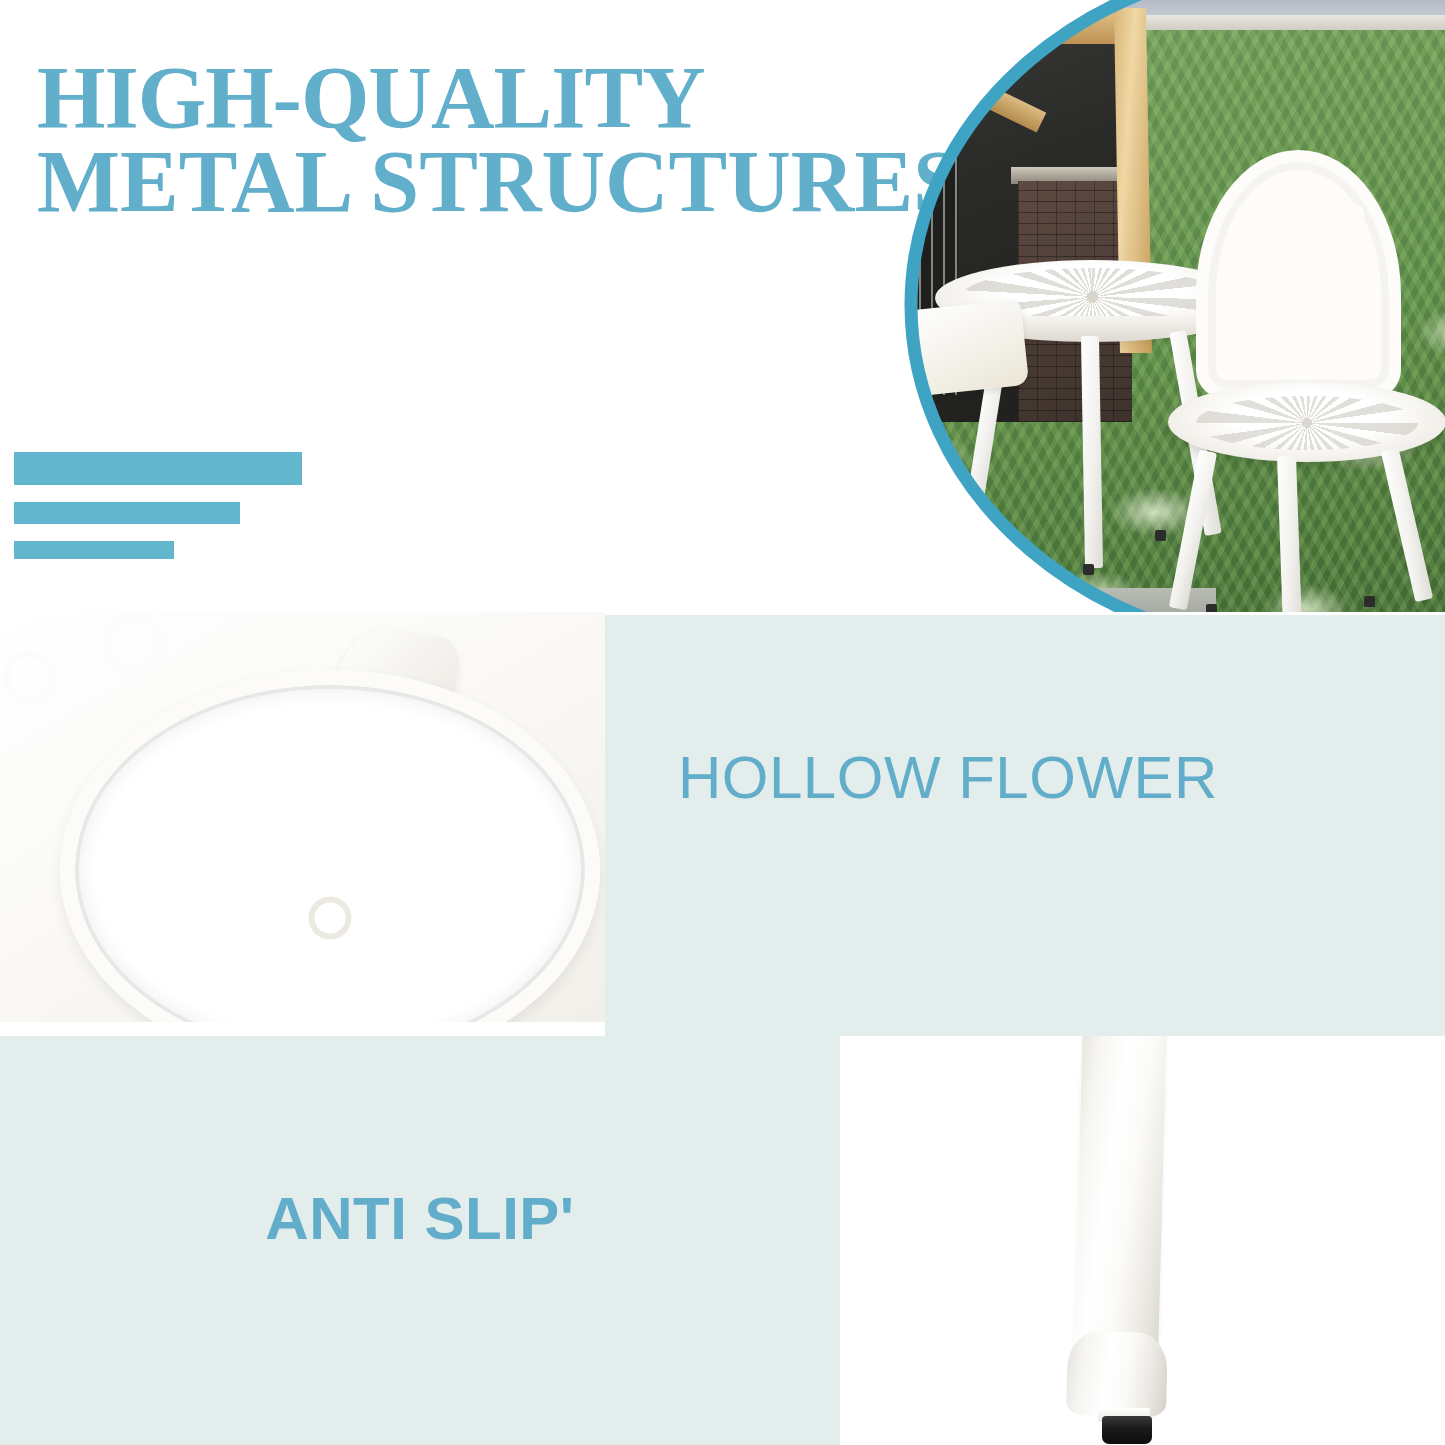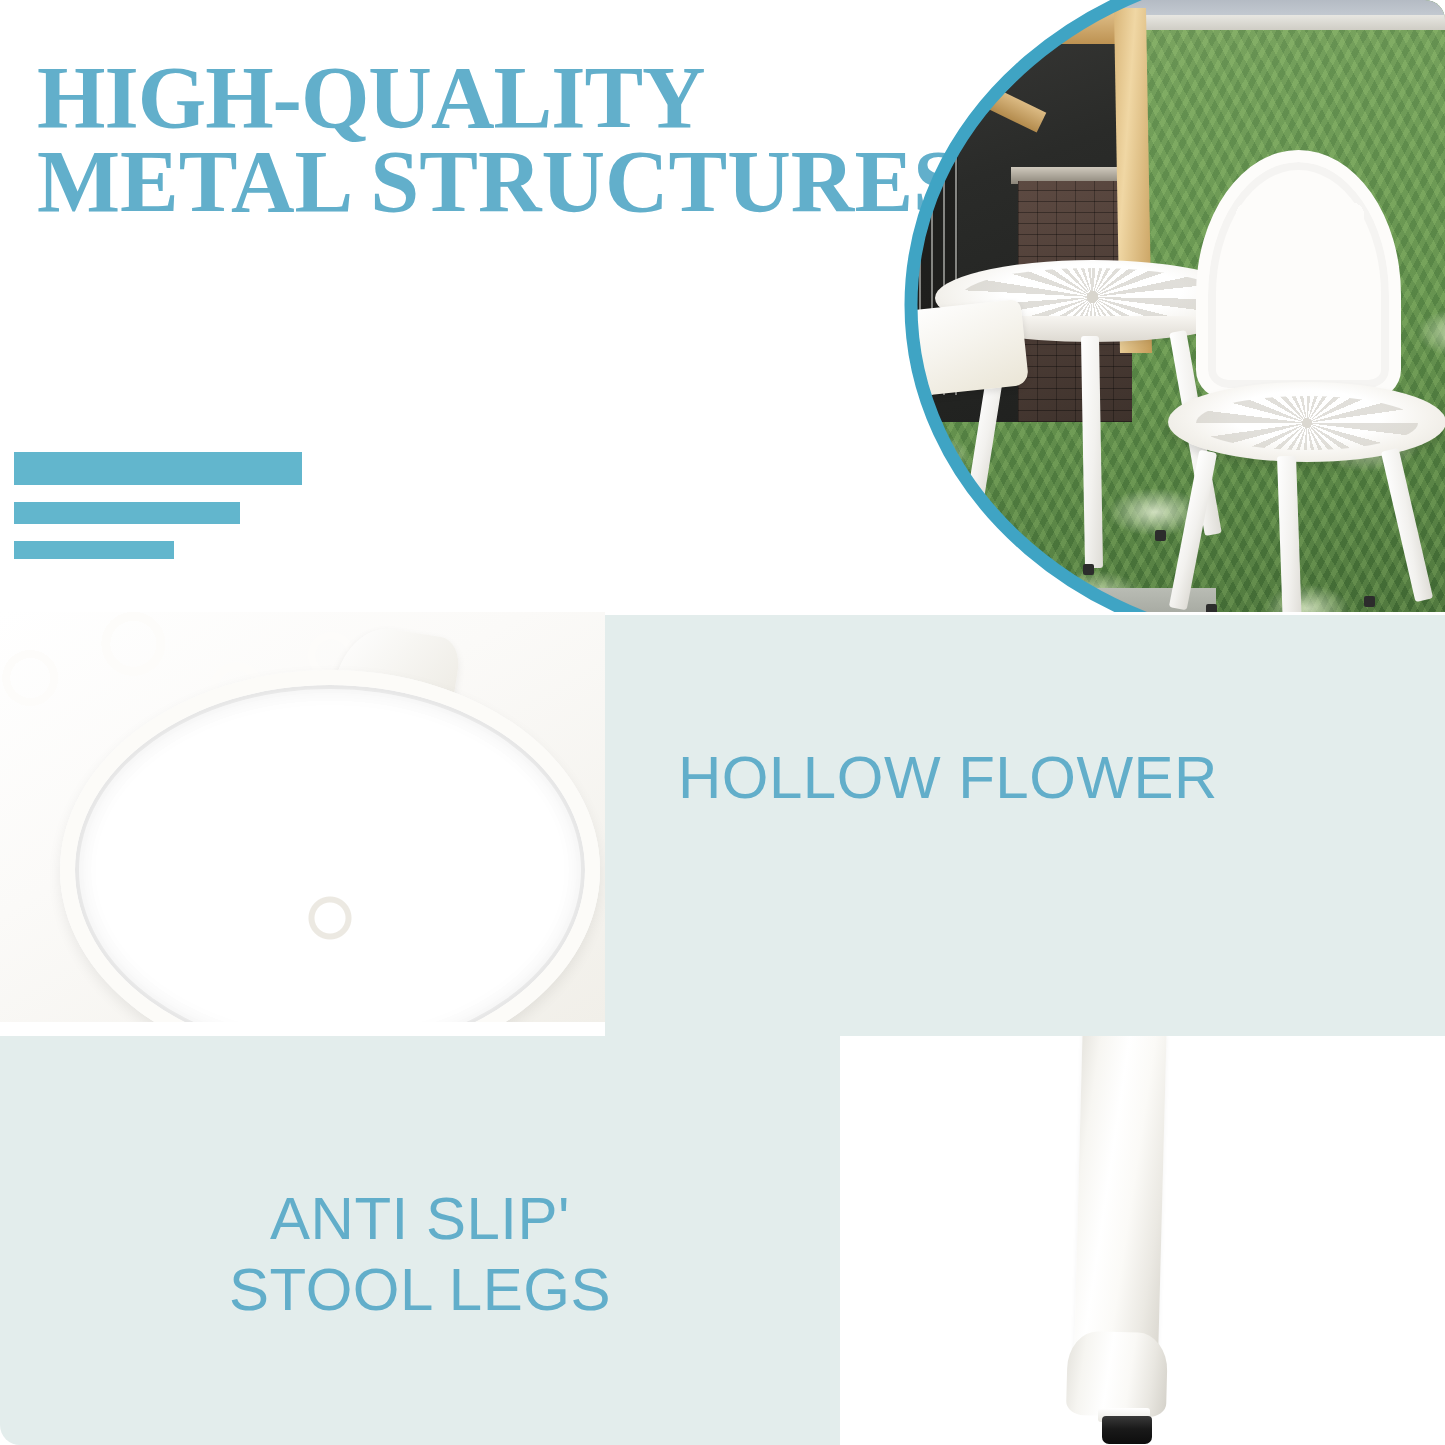--- a/index.html
+++ b/index.html
@@ -1,19 +1,19 @@
 <!DOCTYPE html>
 <html><head>
 <meta charset="utf-8">
 <style>
   * { margin:0; padding:0; box-sizing:border-box; }
   html,body { width:1445px; height:1445px; background:#ffffff; overflow:hidden; }
   body { font-family:"Liberation Sans", sans-serif; }
 
-  #page { position:relative; width:1445px; height:1445px; background:#ffffff; overflow:hidden;border-radius:20px; }
+  #page { position:relative; width:1445px; height:1445px; background:#ffffff; overflow:hidden; }
 
   
   #section-top { position:absolute; left:0; top:0; width:1445px; height:612px; background:#ffffff; overflow:hidden; }
 
   #headline {
     position:absolute; left:37px; top:56px; width:800px;
     font-family:"Liberation Serif", serif;
     font-weight:bold;
     font-size:88px;
     line-height:0.95;
@@ -270,21 +270,21 @@
 
   
   #section-bot { position:absolute; left:0; top:1036px; width:1445px; height:409px; }
 
   #bot-text-panel {
     position:absolute; left:0; top:0; width:840px; height:409px;
     background:#E3EDEC;
   }
   #bot-heading {
     position:absolute; left:0; top:148px; width:840px; text-align:center;
-    font-size:60px; line-height:1.18; font-weight:normal;
+    font-size:60px; line-height:1.18; font-weight:bold;
     letter-spacing:0.5px; color:#62AECA; text-transform:uppercase;
   }
   #bot-heading .ln { display:block; }
 
   #leg-photo {
     position:absolute; left:840px; top:0; width:605px; height:409px;
     background:#ffffff; overflow:hidden;
   }
   #stool-leg {
     position:absolute; left:238px; top:-14px; width:84px; height:370px;
@@ -408,21 +408,20 @@
         <span class="ln">HOLLOW FLOWER</span>
       </h2>
     </div>
   </section>
 
   <section id="section-bot">
 
     <div id="bot-text-panel">
       <h2 id="bot-heading">
         <span class="ln">ANTI SLIP'</span>
-        <span class="ln">STOOL LEGS</span>
       </h2>
     </div>
 
     <figure id="leg-photo">
       <div id="stool-leg"></div>
       <div id="stool-leg-flare"></div>
       <div id="stool-foot-ring"></div>
       <div id="stool-foot-cap"></div>
     </figure>
   </section>

